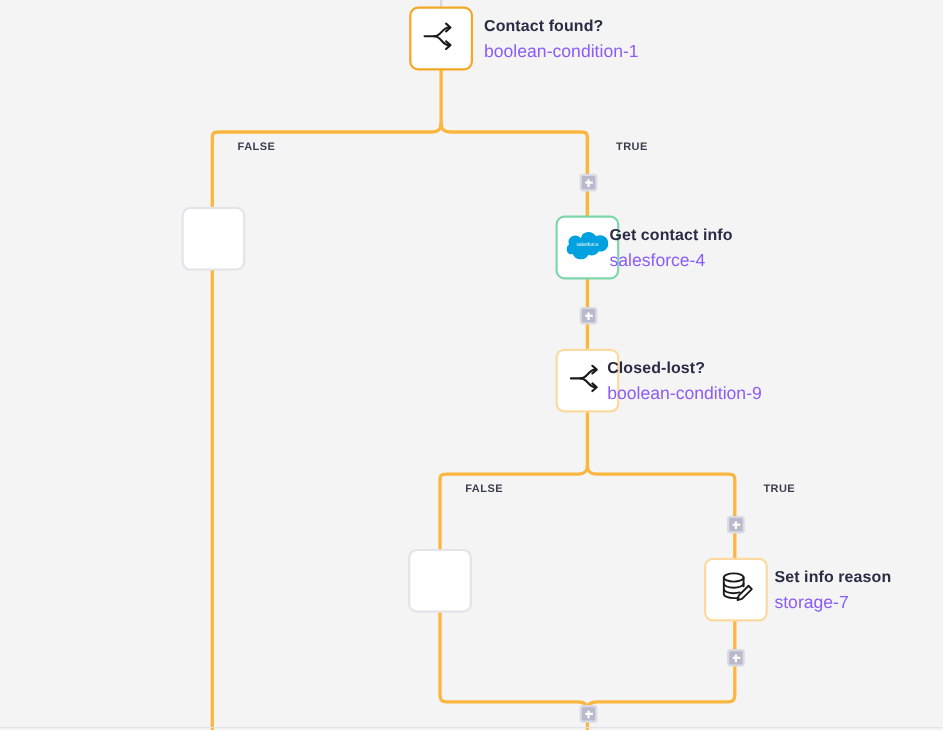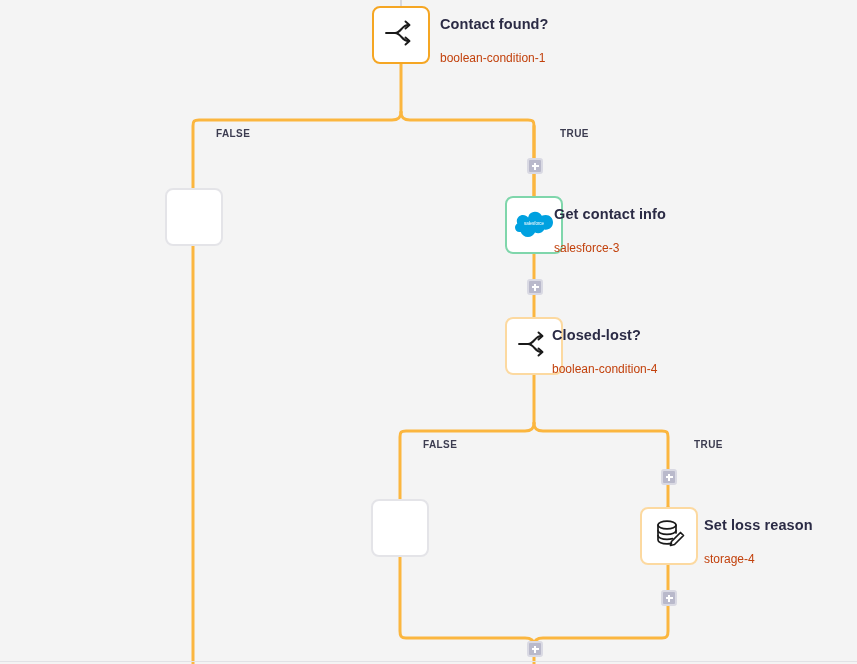--- a/index.html
+++ b/index.html
@@ -56,23 +56,23 @@
     white-space: nowrap;
     line-height: 1.25;
   }
   .node-title {
     font-size: 14.5px;
     font-weight: bold;
     color: #2b2b45;
     letter-spacing: .1px;
   }
   .node-sub {
-    font-size: 12px;
-    color: #c2410c;
-    margin-top: 18px;
+    font-size: 16px;
+    color: #8b5cf6;
+    margin-top: 5px;
   }
 
   
   .branch-label {
     position: absolute;
     font-size: 10px;
     font-weight: bold;
     color: #3c3c50;
     letter-spacing: .4px;
     z-index: 6;
@@ -209,39 +209,39 @@
                  C5.3,22.1 4.8,22.1 4.4,22.1 C1.9,22.1 0,20 0,17.5
                  C0,15.8 0.9,14.3 2.3,13.5 C2,12.8 1.8,12 1.8,11.1
                  C1.8,7.7 4.6,5 8,5 C10.1,5 12,6 13.1,7.6
                  C13.5,6.4 13.9,5.2 14.4,4.2 Z" fill="#00a1e0"></path>
         <text x="19" y="14.6" font-family="Liberation Sans, sans-serif" font-size="4.6" fill="#ffffff" text-anchor="middle" letter-spacing="-0.1">salesforce</text>
       </svg>
     </span>
   </div>
   <div class="node-label" style="left:554px; top:205px;">
     <div class="node-title">Get contact info</div>
-    <div class="node-sub">salesforce-3</div>
+    <div class="node-sub">salesforce-4</div>
   </div>
 
   <div class="node cond-soft" style="left:505px; top:317px;">
     <span class="node-icon">
       <svg width="34" height="28" viewBox="0 0 34 28" xmlns="http://www.w3.org/2000/svg">
         <g fill="none" stroke="#1a1a1a" stroke-width="1.9" stroke-linecap="round" stroke-linejoin="round">
           <path d="M2,14 L11,14"></path>
           <path d="M11,14 C17,14 18,6 24,6"></path>
           <path d="M11,14 C17,14 18,22 24,22"></path>
           <path d="M21.5,2.5 L25.5,6 L21.5,9.5"></path>
           <path d="M21.5,18.5 L25.5,22 L21.5,25.5"></path>
         </g>
       </svg>
     </span>
   </div>
   <div class="node-label" style="left:552px; top:326px;">
     <div class="node-title">Closed-lost?</div>
-    <div class="node-sub">boolean-condition-4</div>
+    <div class="node-sub">boolean-condition-9</div>
   </div>
 
   <div class="node empty" style="left:371px; top:499px;">
     <span class="node-icon"></span>
   </div>
 
   <div class="node storage" style="left:640px; top:507px;">
     <span class="node-icon">
       <svg width="32" height="32" viewBox="0 0 32 32" xmlns="http://www.w3.org/2000/svg">
         <g fill="none" stroke="#1a1a1a" stroke-width="1.7" stroke-linecap="round" stroke-linejoin="round">
@@ -249,22 +249,22 @@
           <path d="M5,7 L5,22 C5,24.1 9,25.8 14,25.8 C15.6,25.8 17.1,25.6 18.4,25.3"></path>
           <path d="M23,7 L23,15"></path>
           <path d="M5,12.5 C5,14.6 9,16.3 14,16.3 C19,16.3 23,14.6 23,12.5"></path>
           <path d="M5,17.5 C5,19.6 9,21.3 14,21.3 C16.1,21.3 18,21 19.6,20.6"></path>
           <path d="M27.5,14.5 L18.5,23.5 L17.5,27.5 L21.5,26.5 L30.5,17.5 Z"></path>
         </g>
       </svg>
     </span>
   </div>
   <div class="node-label" style="left:704px; top:516px;">
-    <div class="node-title">Set loss reason</div>
-    <div class="node-sub">storage-4</div>
+    <div class="node-title">Set info reason</div>
+    <div class="node-sub">storage-7</div>
   </div>
 
   <div class="branch-label" style="left:179px; top:128px;">FALSE</div>
   <div class="branch-label" style="left:523px; top:128px;">TRUE</div>
   <div class="branch-label" style="left:386px; top:439px;">FALSE</div>
   <div class="branch-label" style="left:657px; top:439px;">TRUE</div>
 
   <div class="plus-btn" style="left:527px; top:158px;"></div>
   <div class="plus-btn" style="left:527px; top:279px;"></div>
   <div class="plus-btn" style="left:661px; top:469px;"></div>

